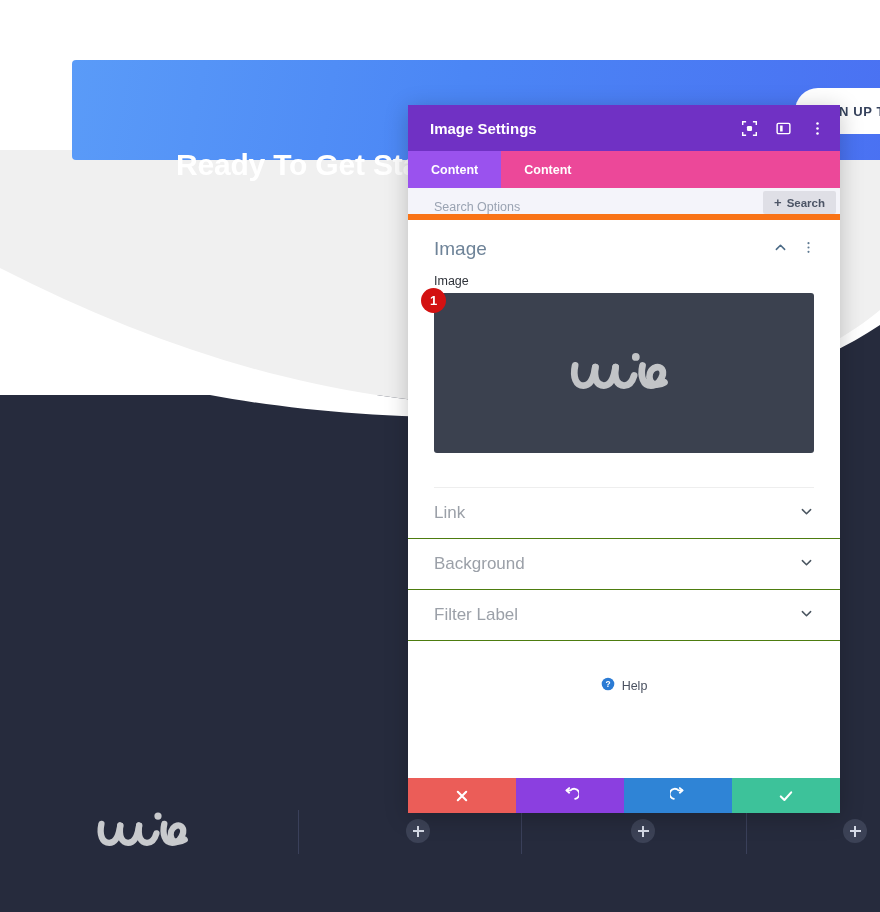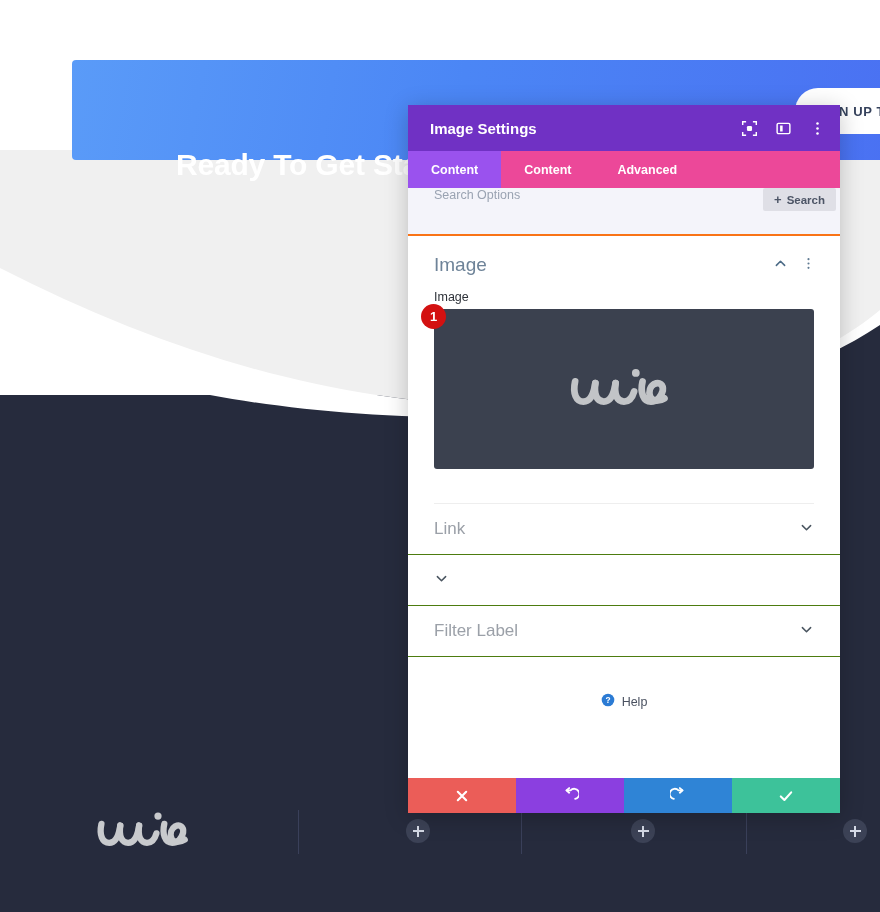--- a/index.html
+++ b/index.html
@@ -62,22 +62,22 @@
   .hdr-icon { width:18px; height:18px; display:flex; align-items:center; justify-content:center; cursor:pointer; }
 
   .tabs { height:37px; background:#ec4899; display:flex; flex:none; }
   .tab {
     height:37px; display:flex; align-items:center; padding:0 23px;
     color:#ffffff; font-size:12.5px; font-weight:bold; cursor:pointer;
   }
   .tab.active { background:#9a52ee; }
 
   .searchbar {
-    height:48px; background:#f4f4fa; display:flex; align-items:flex-start;
-    padding-left:26px; padding-right:4px; flex:none; border-bottom:2px solid #f97316;
+    height:32px; background:#f4f4fa; display:flex; align-items:flex-end;
+    padding-left:26px; padding-right:4px; flex:none; border-bottom:6px solid #f97316;
   }
   .searchbar input {
     flex:1; border:none; outline:none; background:transparent;
     font-family:"Liberation Sans", sans-serif; font-size:12.5px; color:#5f6a7d;
   }
   .searchbar input::placeholder { color:#9aa3b2; }
   .filter-btn {
     background:#dfdfe6; color:#4d5566; font-size:11.5px; font-weight:bold;
     padding:5px 11px; border-radius:2px; cursor:pointer; display:flex; align-items:center; gap:5px;
   }
@@ -193,21 +193,20 @@
             <circle cx="10" cy="10" r="1.5" fill="#ffffff"></circle>
             <circle cx="10" cy="15.8" r="1.5" fill="#ffffff"></circle>
           </svg>
         </div>
       </div>
     </div>
 
     <div class="tabs">
       <div class="tab active">Content</div>
       <div class="tab">Content</div>
-      <div class="tab">Advanced</div>
     </div>
 
     <div class="searchbar">
       <input type="text" placeholder="Search Options" style="">
       <div class="filter-btn">
         <span class="filter-plus">+</span>
         <span>Search</span>
       </div>
     </div>
 
@@ -253,20 +252,21 @@
       <div class="acc-row">
         <div class="acc-label">Link</div>
         <span>
           <svg width="15" height="15" viewBox="0 0 20 20">
             <path d="M4.5,7.5 L10,13 L15.5,7.5" fill="none" stroke="#4a5560" stroke-width="2" stroke-linecap="round" stroke-linejoin="round"></path>
           </svg>
         </span>
       </div>
 
       <div class="acc-row">
+        <div class="acc-label">Background</div>
         <span>
           <svg width="15" height="15" viewBox="0 0 20 20">
             <path d="M4.5,7.5 L10,13 L15.5,7.5" fill="none" stroke="#4a5560" stroke-width="2" stroke-linecap="round" stroke-linejoin="round"></path>
           </svg>
         </span>
       </div>
 
       <div class="acc-row">
         <div class="acc-label">Filter Label</div>
         <span>

